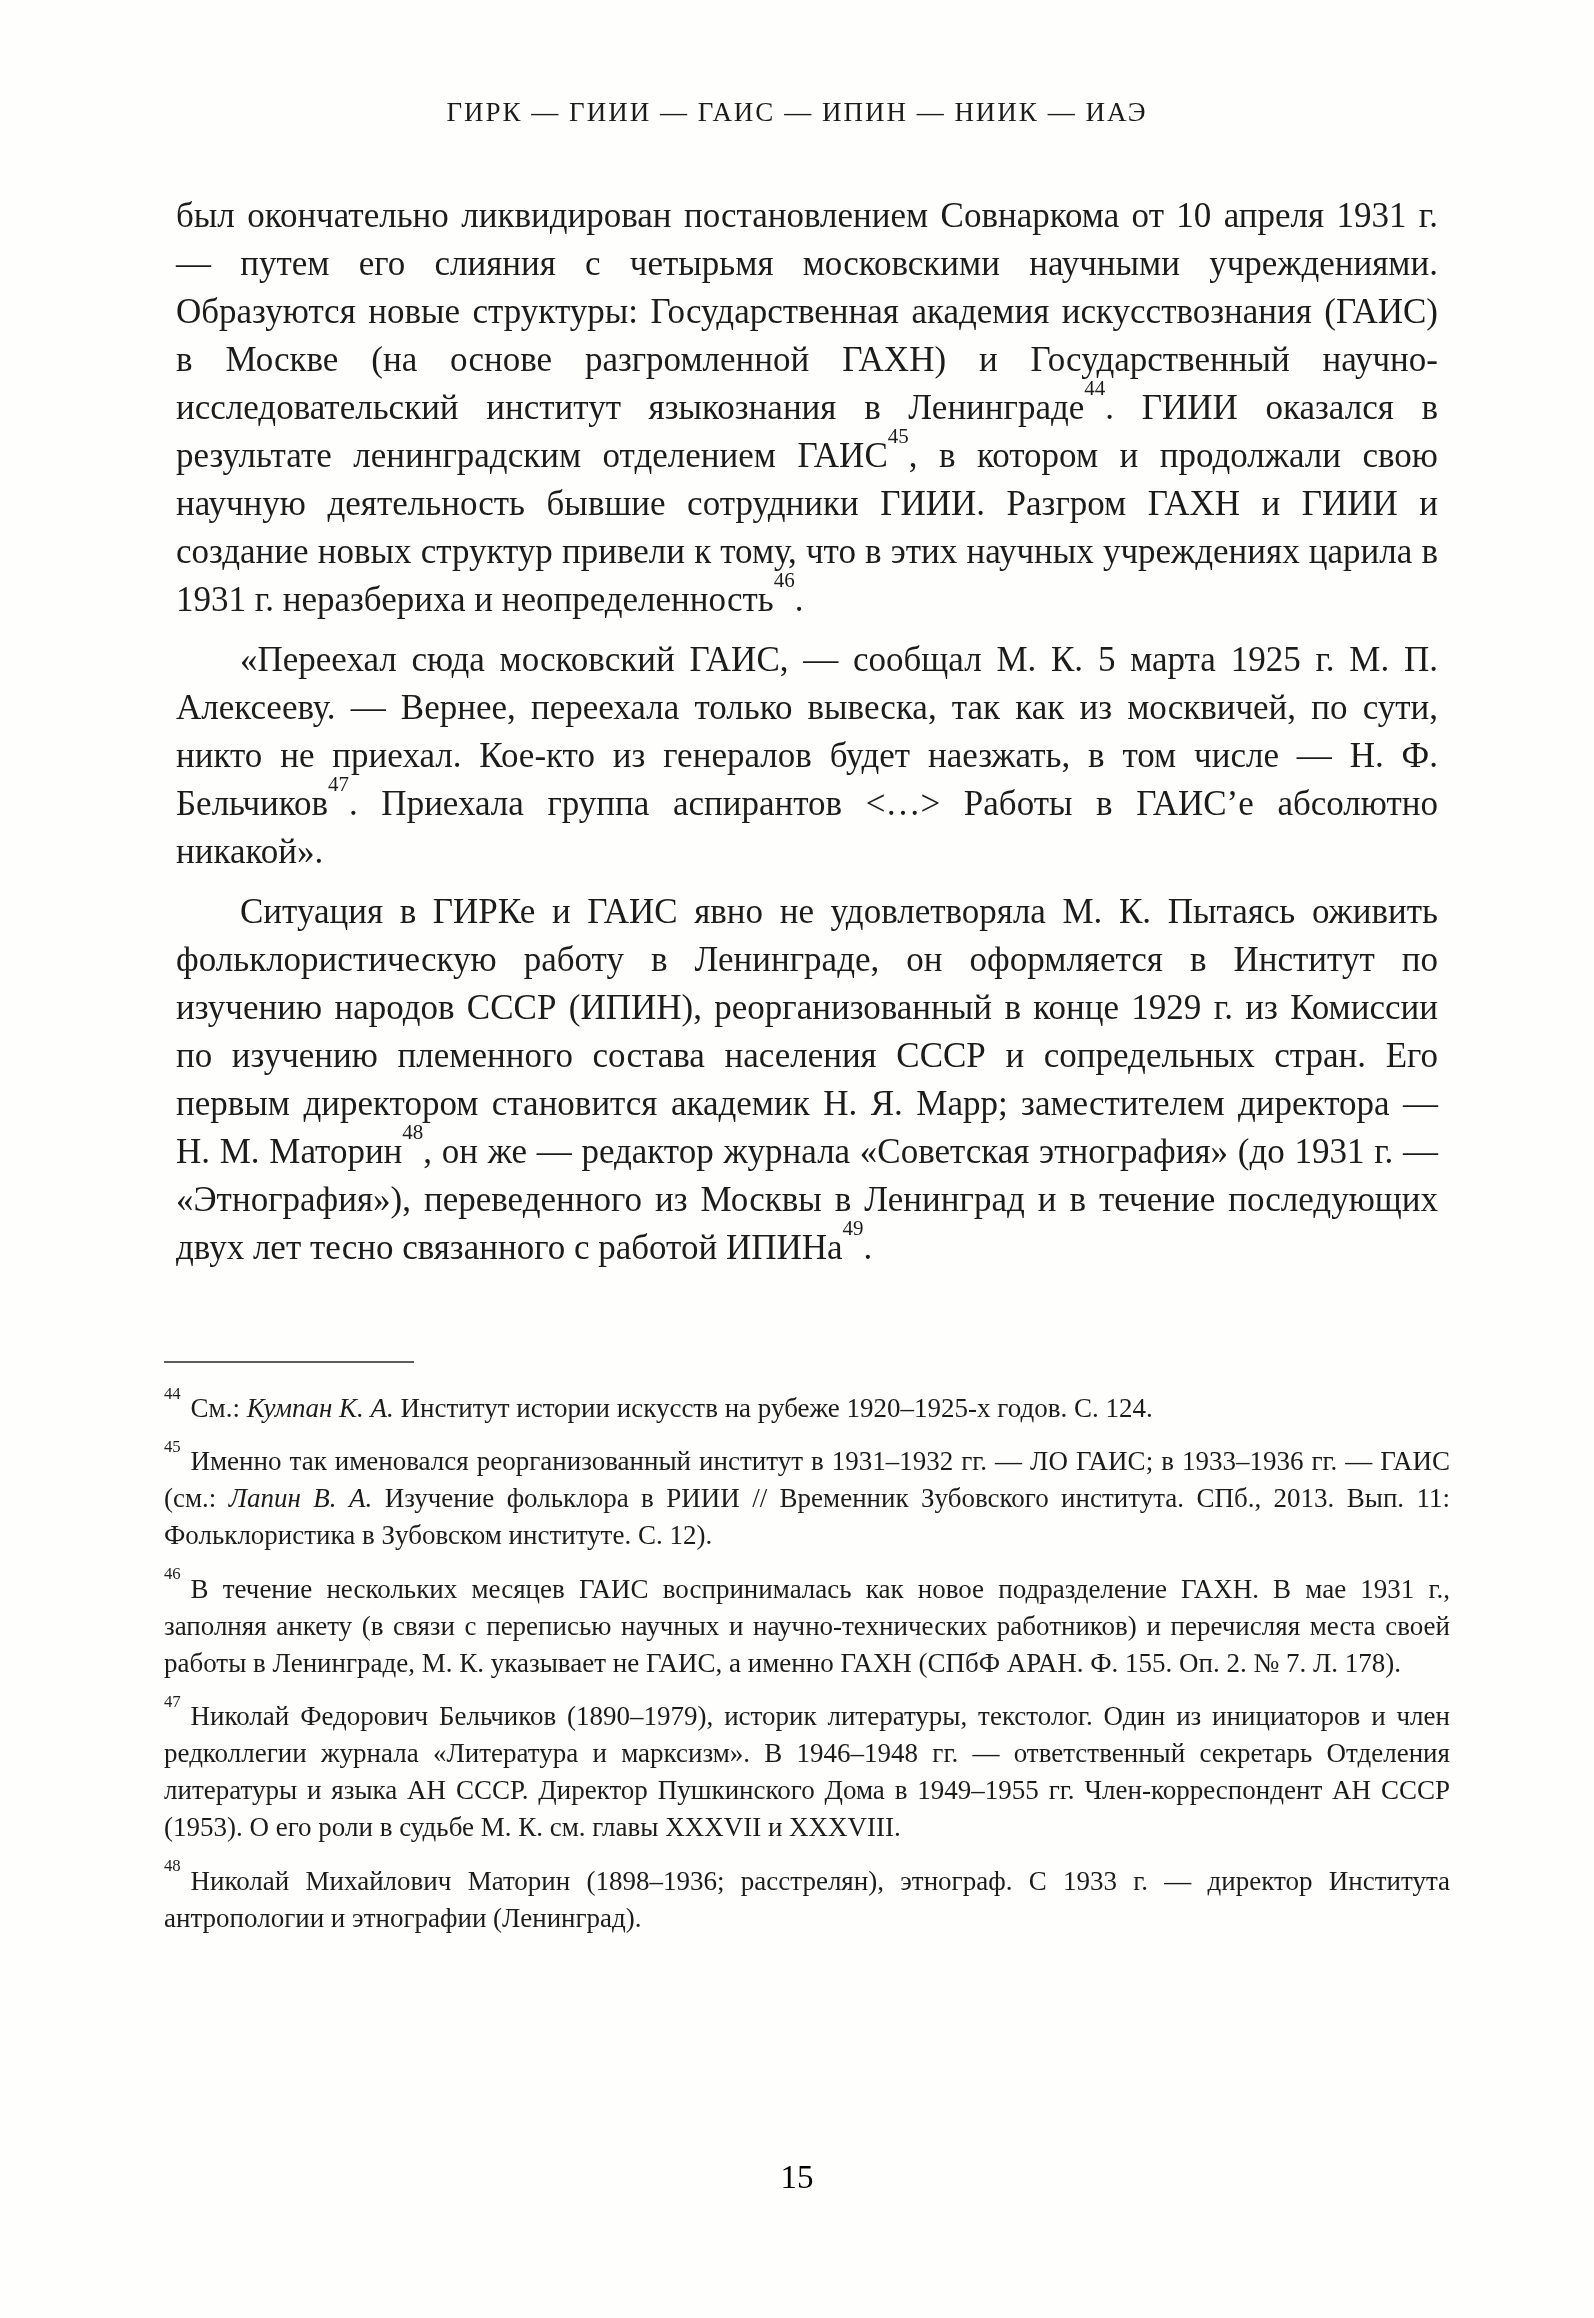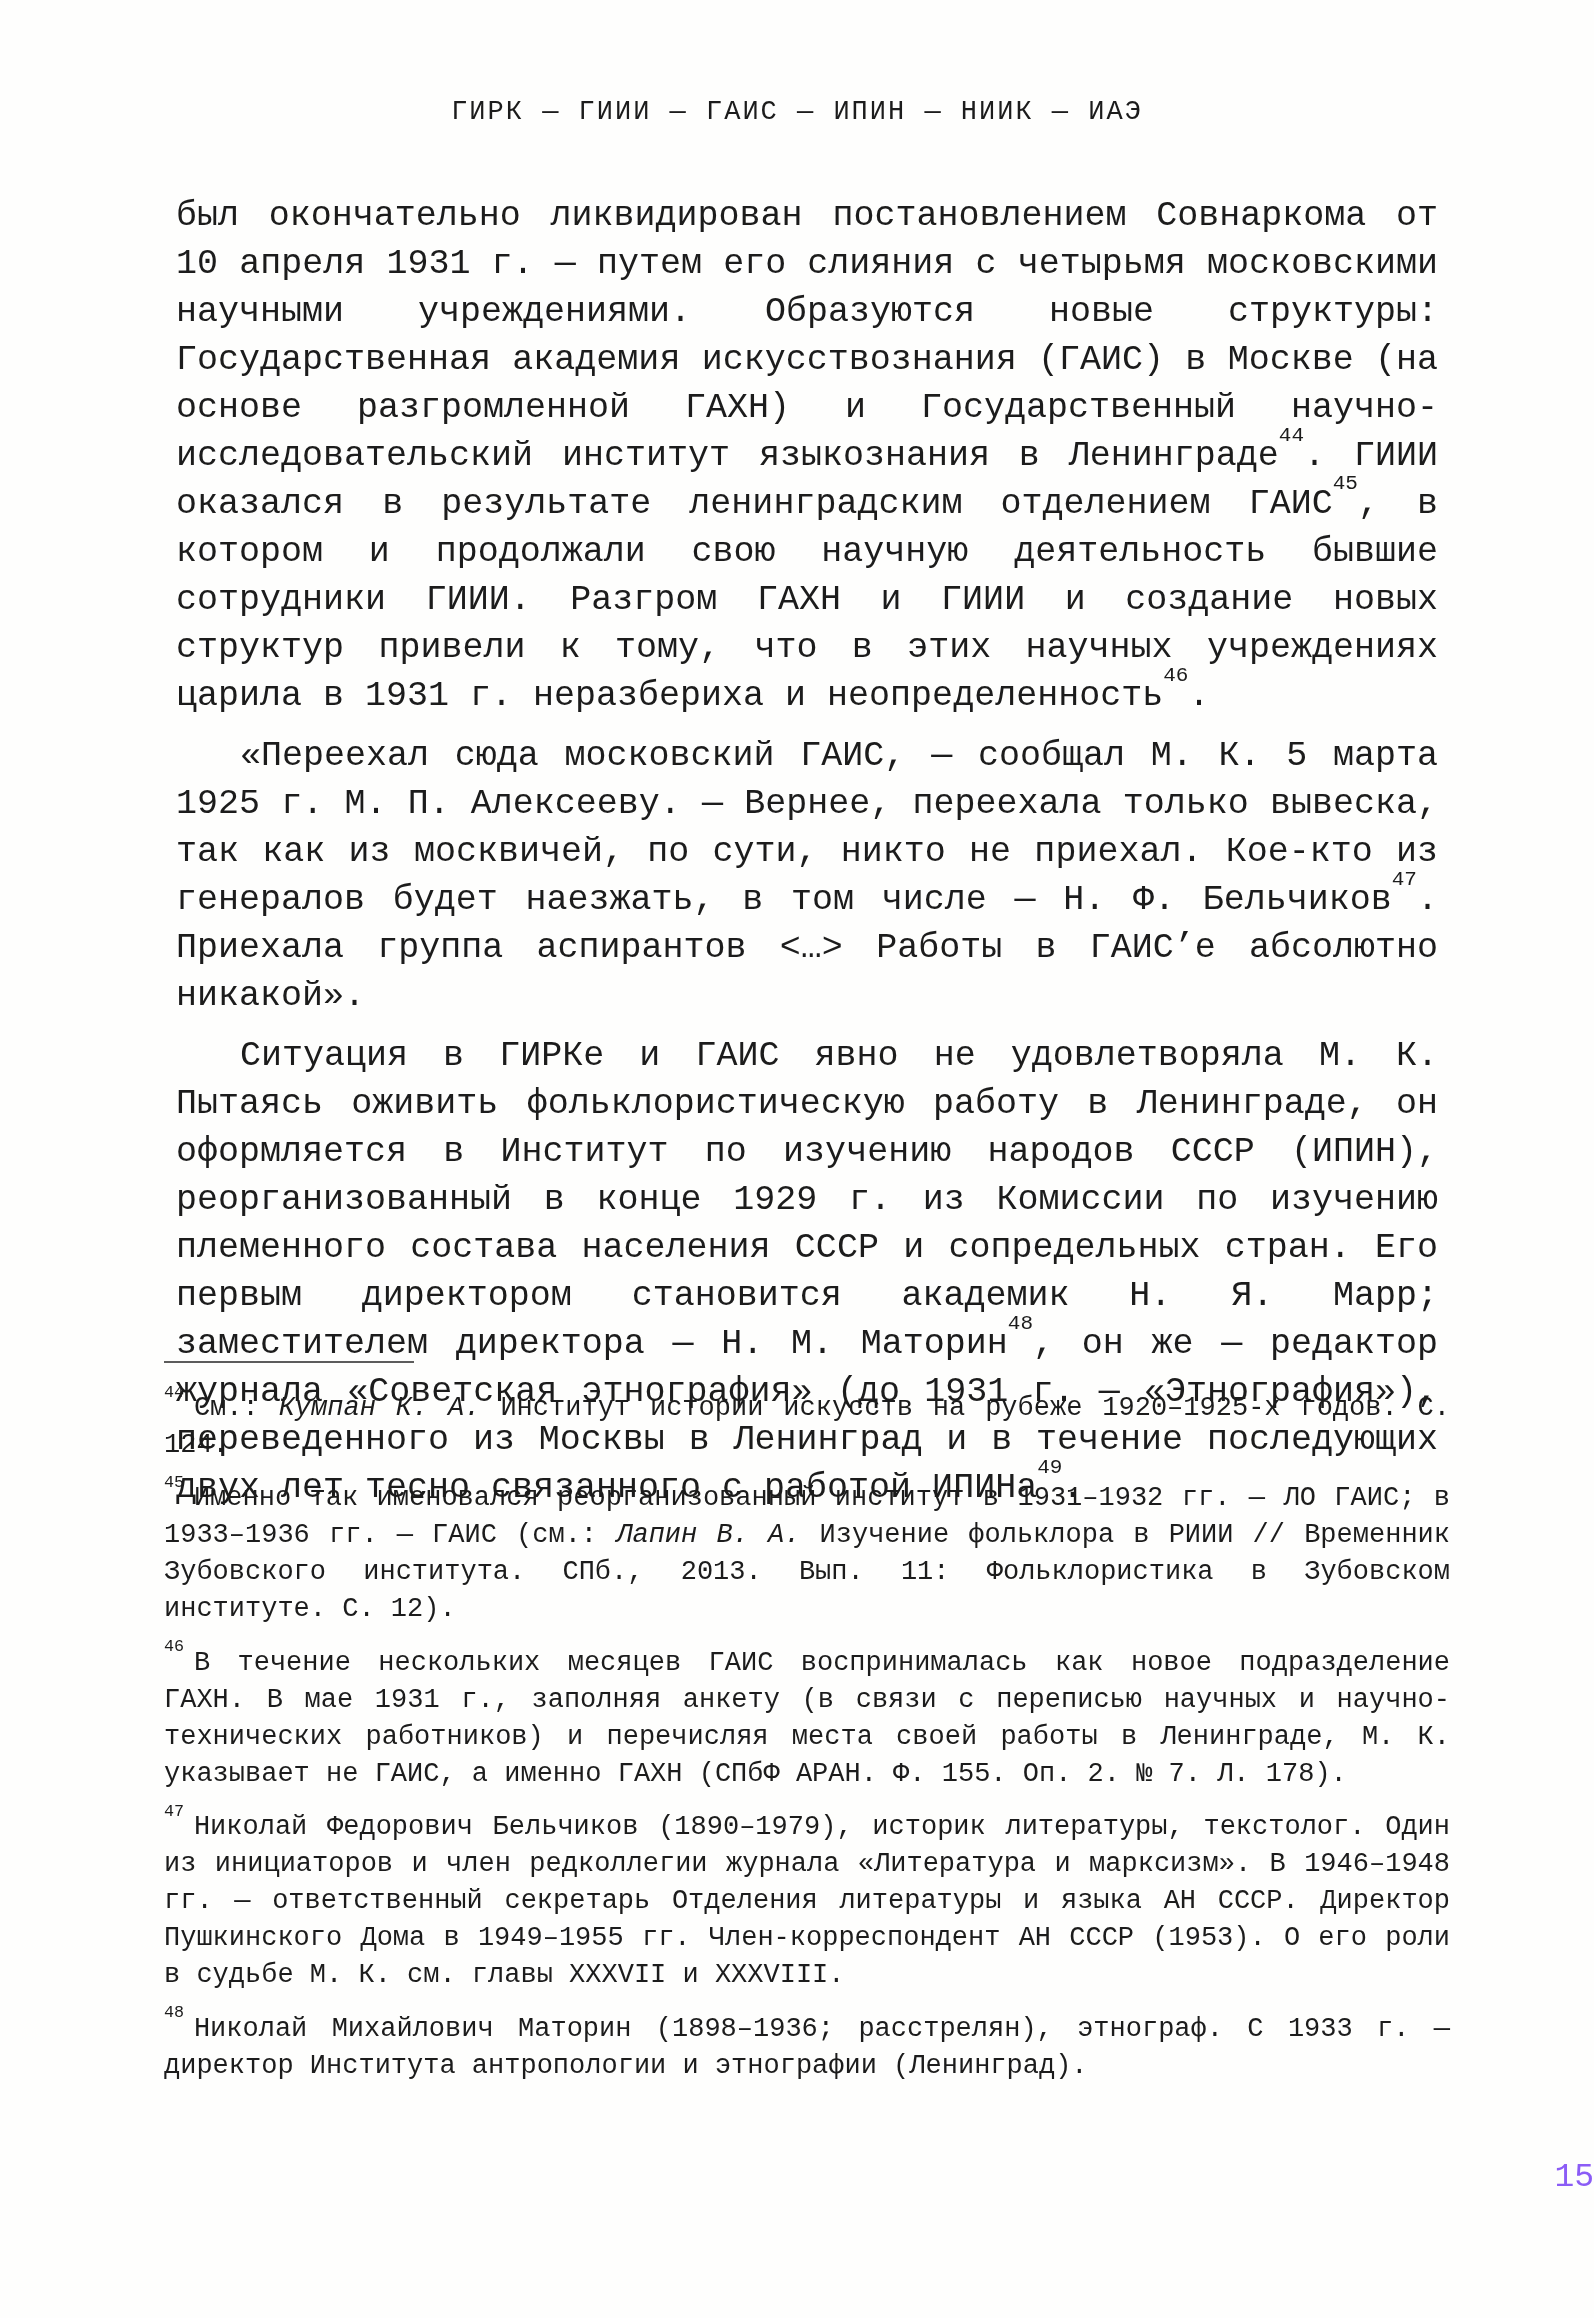--- a/index.html
+++ b/index.html
@@ -6,21 +6,21 @@
     margin: 0;
     padding: 0;
     background: #ffffff;
   }
   .page {
     position: relative;
     width: 1594px;
     height: 2319px;
     background: #fefefd;
     color: #1c1c1c;
-    font-family: Liberation Mono, monospace;
+    font-family: Liberation Serif, serif;
     overflow: hidden;
   }
   .running-header {
     position: absolute;
     top: 97px;
     left: 0;
     right: 0;
     text-align: center;
     font-size: 27px;
     letter-spacing: 2px;
@@ -77,23 +77,23 @@
     margin-right: 9.8px;
   }
   .footnote .italic {
     font-style: italic;
   }
   .page-number {
     position: absolute;
     top: 2159px;
     left: 0;
     right: 0;
-    text-align: right;
+    text-align: center;
     font-size: 33px;
-    color: #8b5cf6;
+    color: #000000;
   }
 </style>
 </head>
 <body>
 
 <div class="page">
 
   <div class="running-header">ГИРК — ГИИИ — ГАИС — ИПИН — НИИК — ИАЭ</div>
 
   <div class="main-text">

